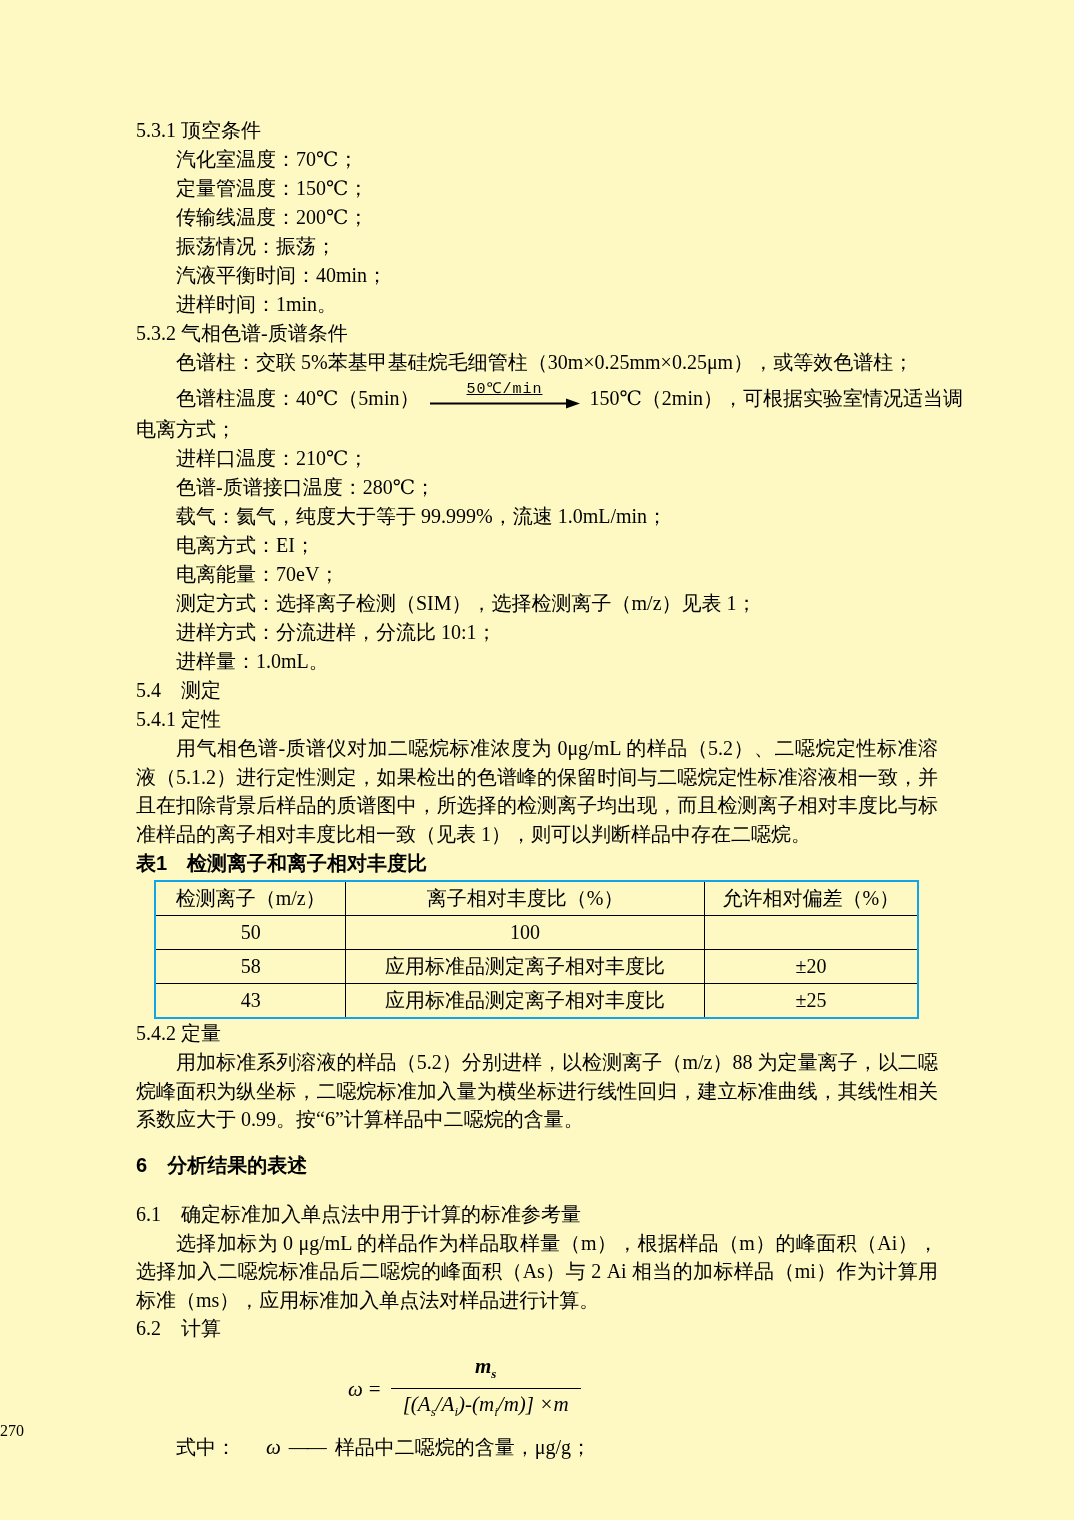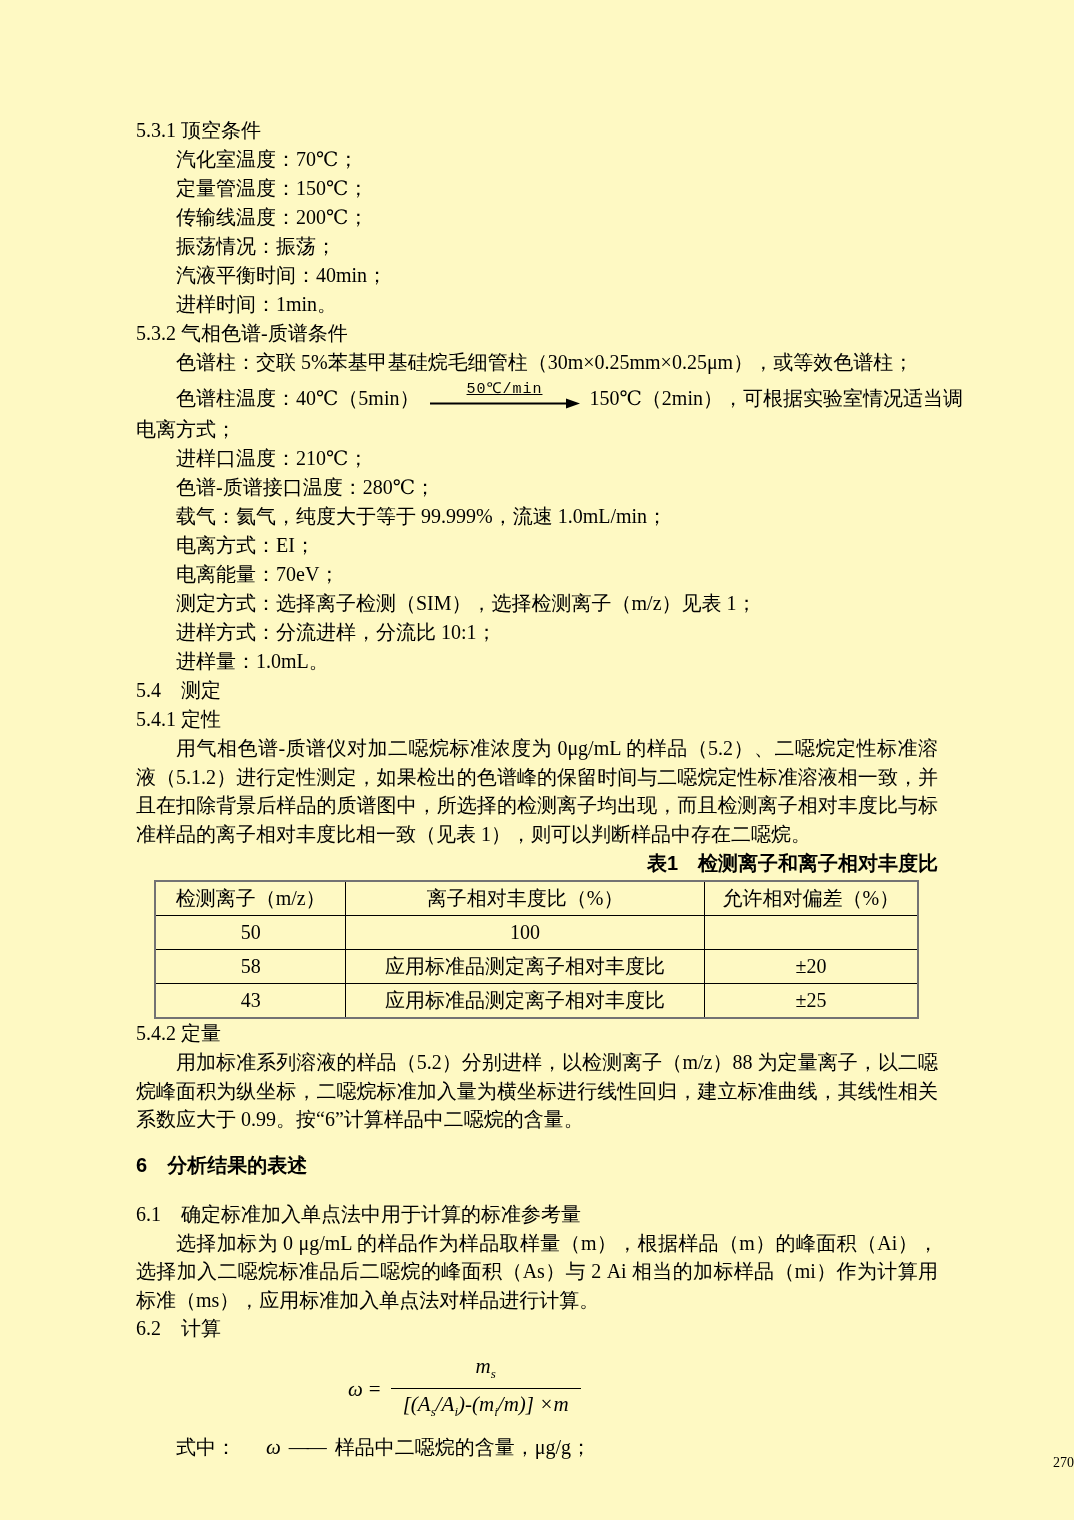--- a/index.html
+++ b/index.html
@@ -48,27 +48,27 @@
     font-size:15px;
     line-height:15px;
     letter-spacing:1px;
     padding:0 4px 1px;
     text-decoration:underline;
   }
   
   .table-title {
     font-family:"Liberation Sans","DejaVu Sans",sans-serif;
     font-weight:bold;
-    text-align:right;
+    text-align:left;
     line-height:29px;
     margin-top:1px;
   }
   table.t1 {
     border-collapse:collapse;
-    border:2px solid #737373;
+    border:2px solid #0ea5e9;
     width:765px;
     margin:2px 0 0 18px;
     table-layout:fixed;
   }
   table.t1 th, table.t1 td {
     border:1.5px solid #000;
     height:33px;
     text-align:center;
     vertical-align:middle;
     font-weight:normal;
@@ -91,33 +91,32 @@
     font-size:21px;
   }
   .f-var { font-style:italic; }
   .f-eq { margin:0 10px 0 6px; }
   .frac {
     display:inline-flex;
     flex-direction:column;
     align-items:center;
     line-height:26px;
   }
-  .frac .num { padding:0 8px 1px; }
+  .frac .num { padding:0 8px 1px;font-weight:bold; }
   .frac .den { border-top:1.5px solid #000; padding:2px 12px 0; }
   sub { font-size:13px; font-style:italic; }
   .where-line { padding-left:40px; margin-top:8px; }
   .w-sym { font-style:italic; margin-left:30px; font-size:21px; }
   .w-dash { margin:0 10px 0 8px; letter-spacing:-2px; }
   .page-number {
     position:absolute;
     left:0; top:1416px;
     width:100%;
-    text-align:right;
-    font-size:14px;
-    margin-top:32px;
+    text-align:left;
+    font-size:16px;
   }
 </style>
 </head>
 <body>
 
 <div class="page">
   <div class="content">
 
     <div class="line">5.3.1 顶空条件</div>
     <div class="line cond">汽化室温度：70℃；</div>

